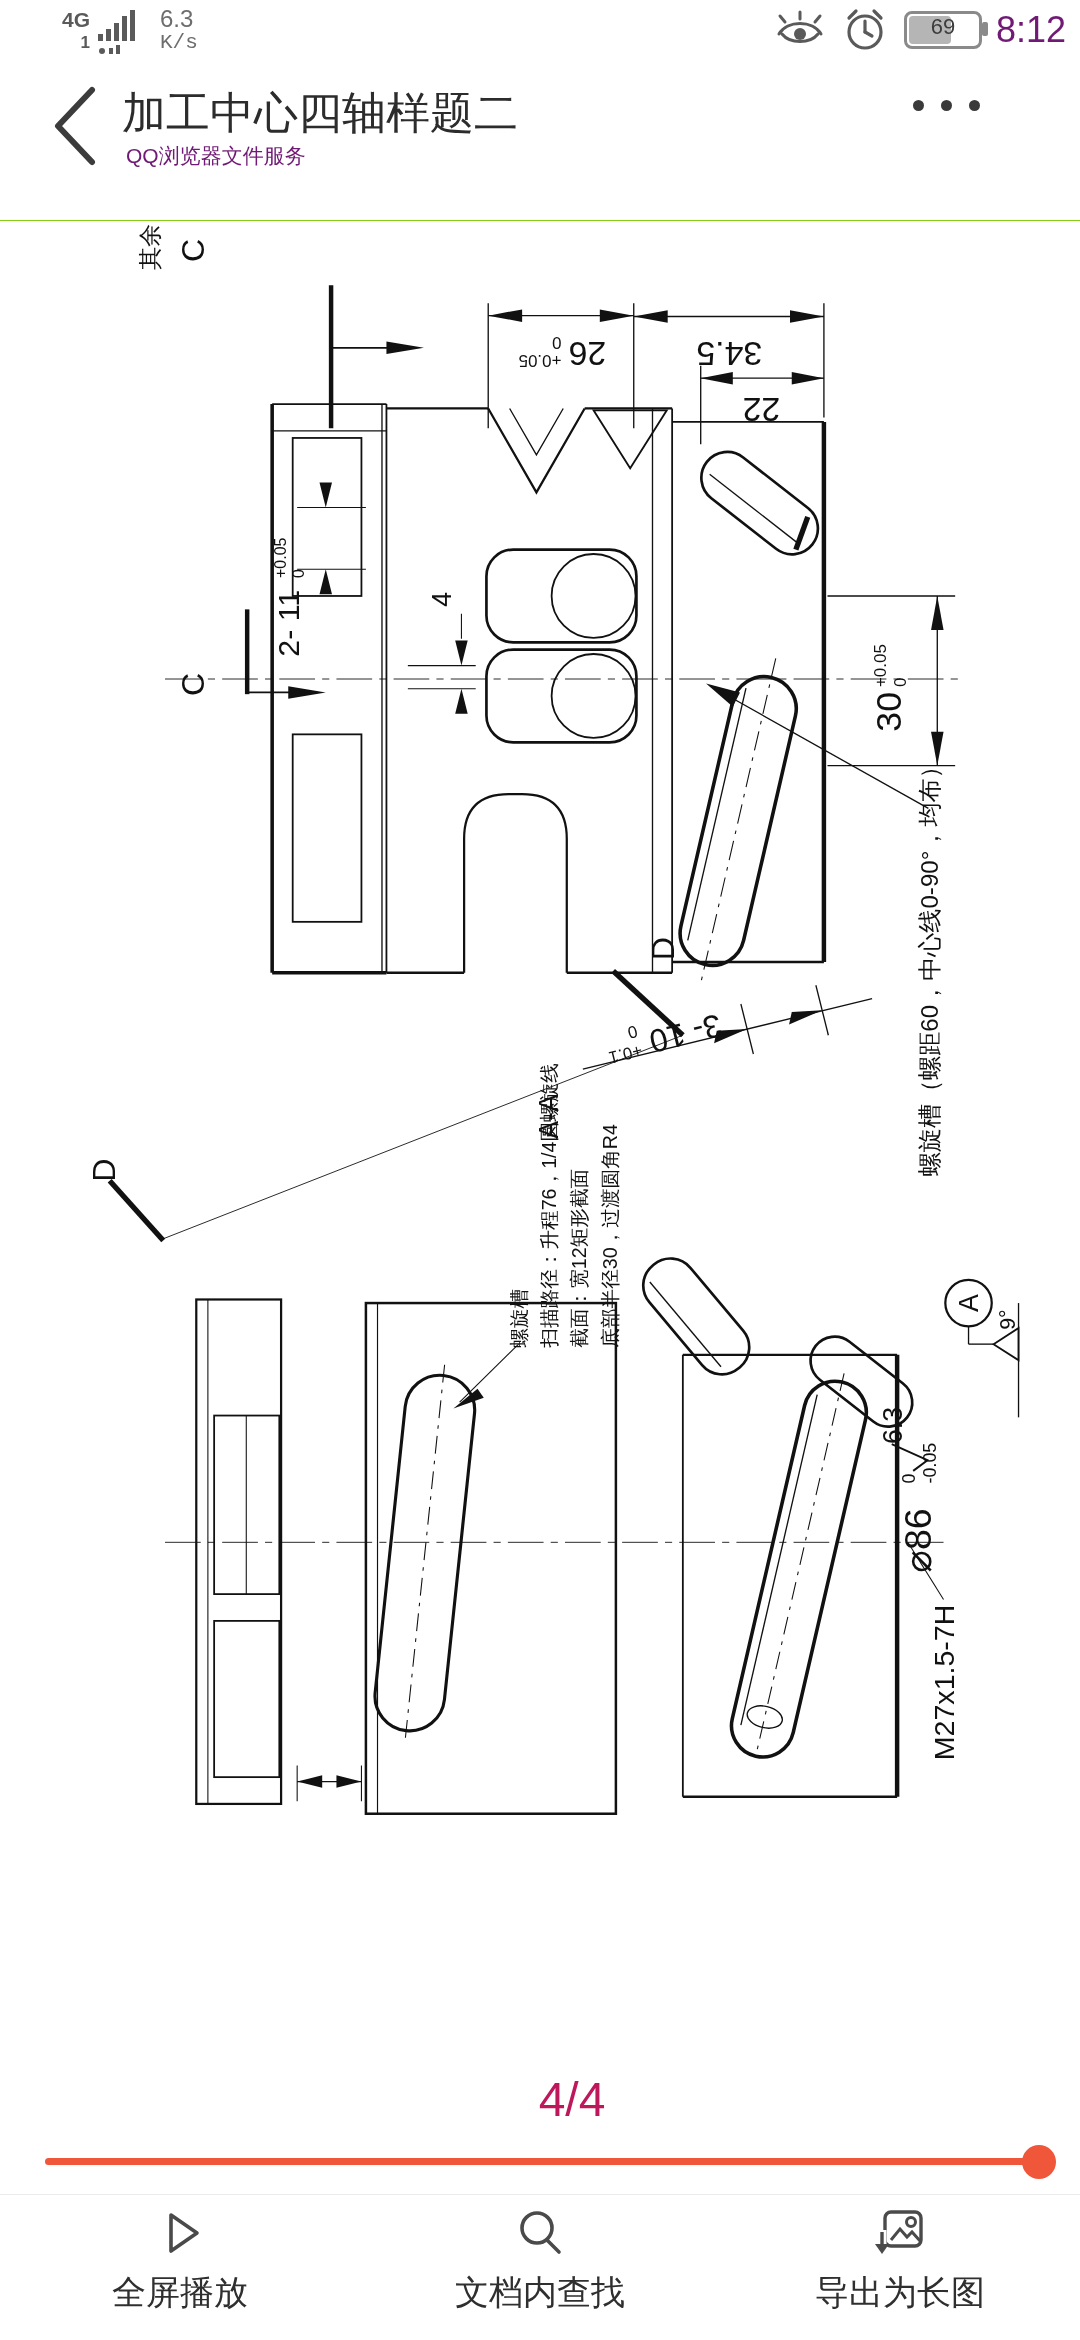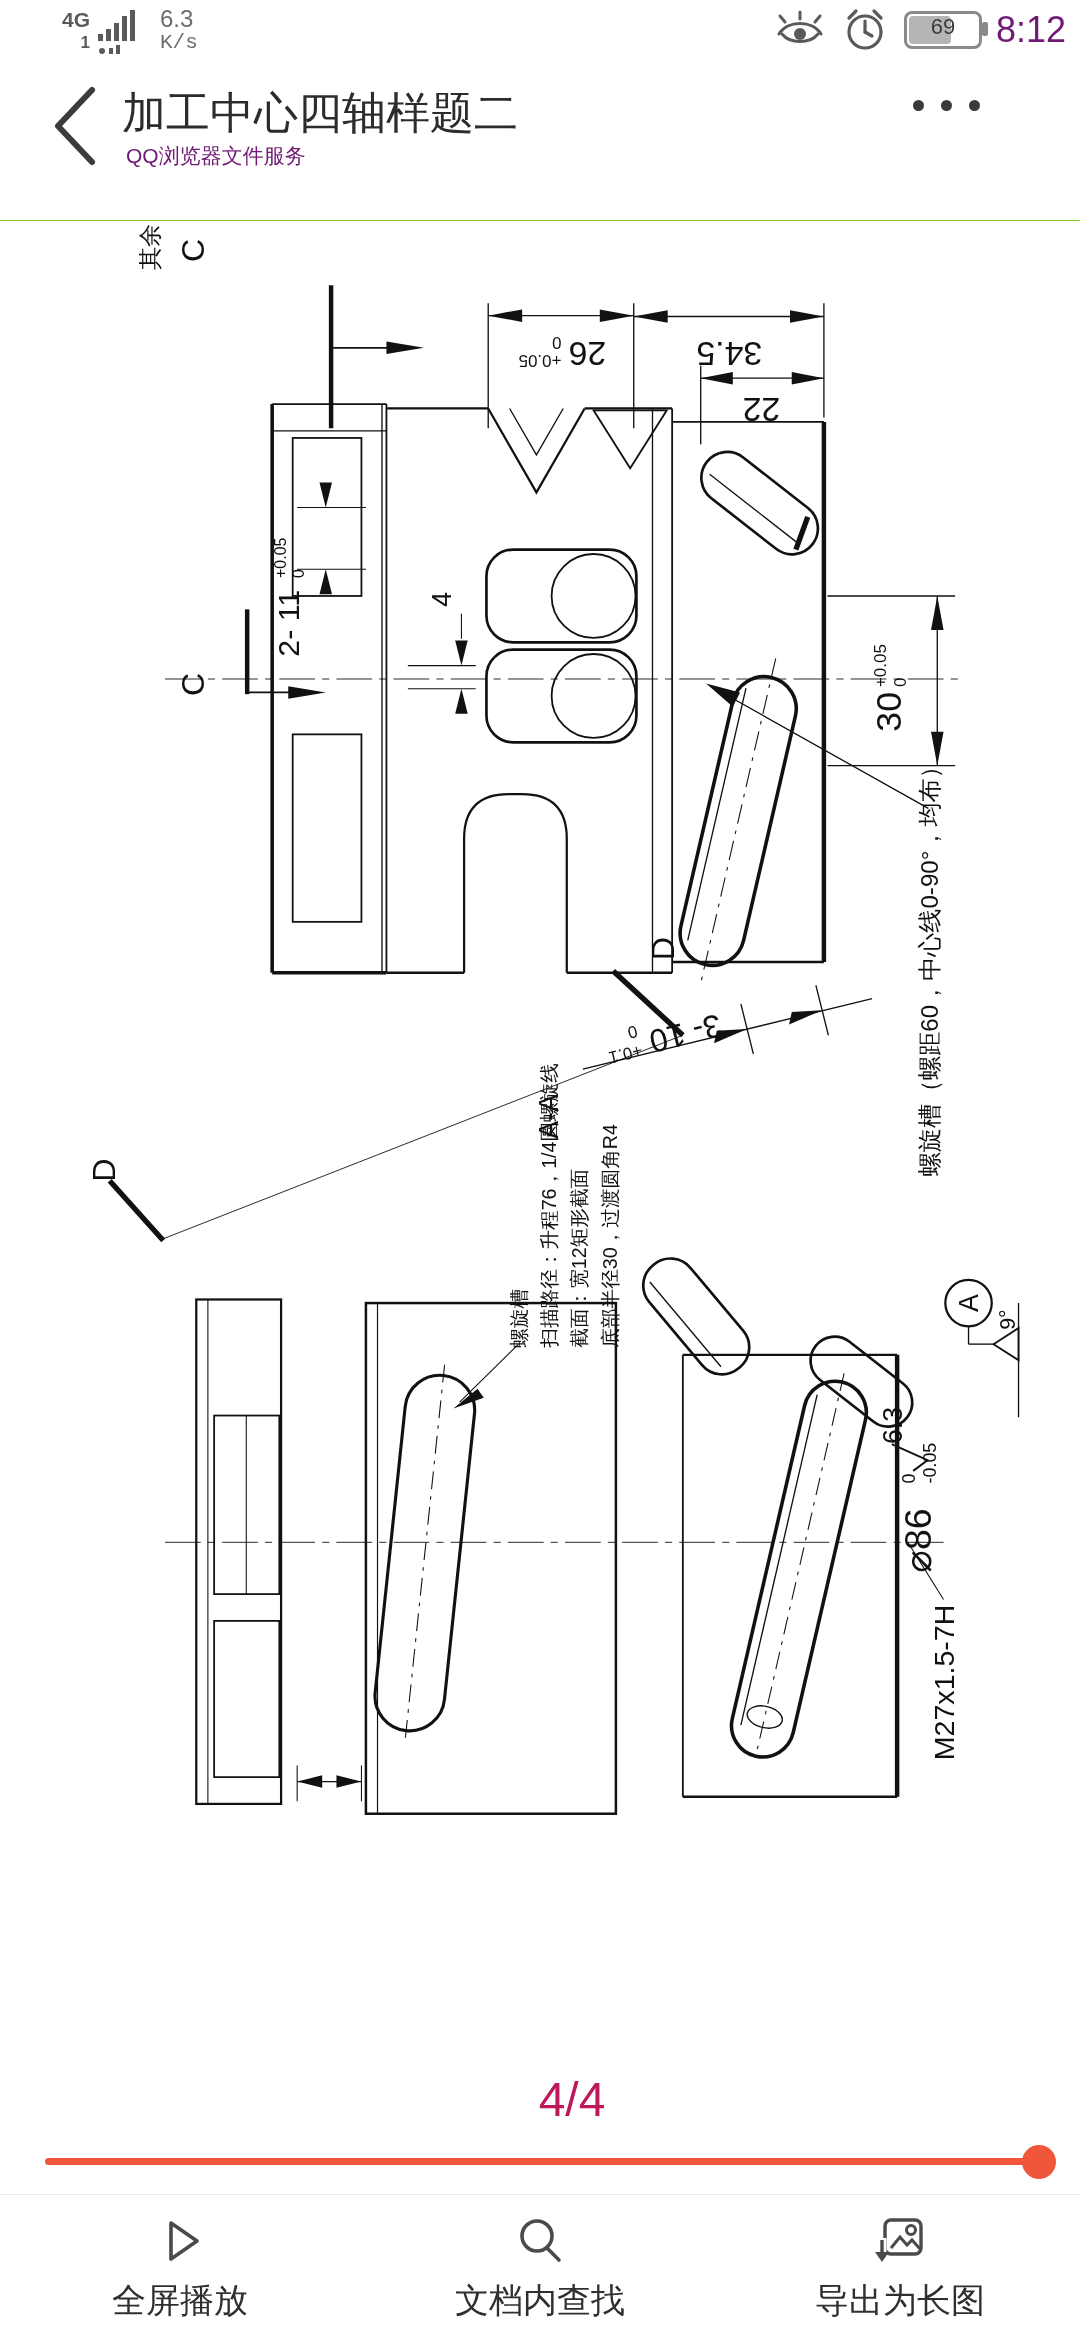--- a/index.html
+++ b/index.html
@@ -37,21 +37,21 @@
   svg text{fill:#111;}
   .pager{position:absolute;left:0;top:2072px;width:1080px;text-align:center;font-size:48px;color:#be185d;margin-left:32px;}
 
   
   .progress-track{position:absolute;left:45px;top:2158px;width:999px;height:7px;border-radius:4px;background:#f0563a;}
   .progress-knob{position:absolute;left:1022px;top:2145px;width:34px;height:34px;border-radius:50%;background:#f0563a;}
   .toolbar-divider{position:absolute;left:0;top:2194px;width:1080px;height:1px;background:#ebebeb;}
 
   
   .toolbar{position:absolute;left:0;top:2196px;width:1080px;height:144px;background:#fff;display:flex;}
-  .tb-item{flex:1;display:flex;flex-direction:column;align-items:center;justify-content:flex-start;padding-top:14px;}
+  .tb-item{flex:1;display:flex;flex-direction:column;align-items:center;justify-content:flex-start;padding-top:6px;}
   .tb-item .lbl{font-size:34px;color:#2f2f2f;margin-top:6px;}
 </style>
 </head>
 <body>
 
 <div class="screen">
 
   <div class="status-bar">
     <div class="sig-wrap">
       <div class="sig-text">

